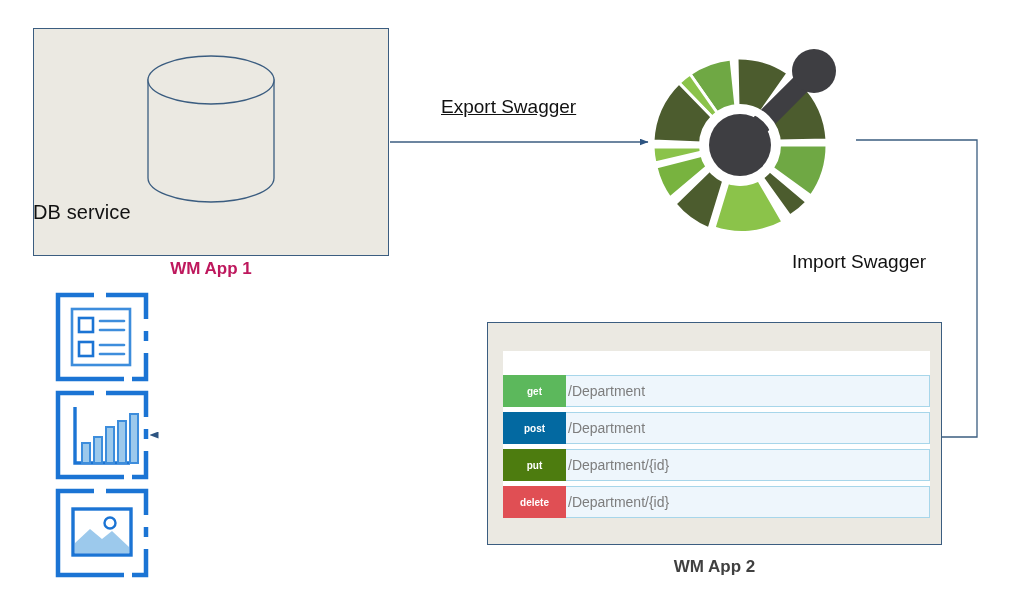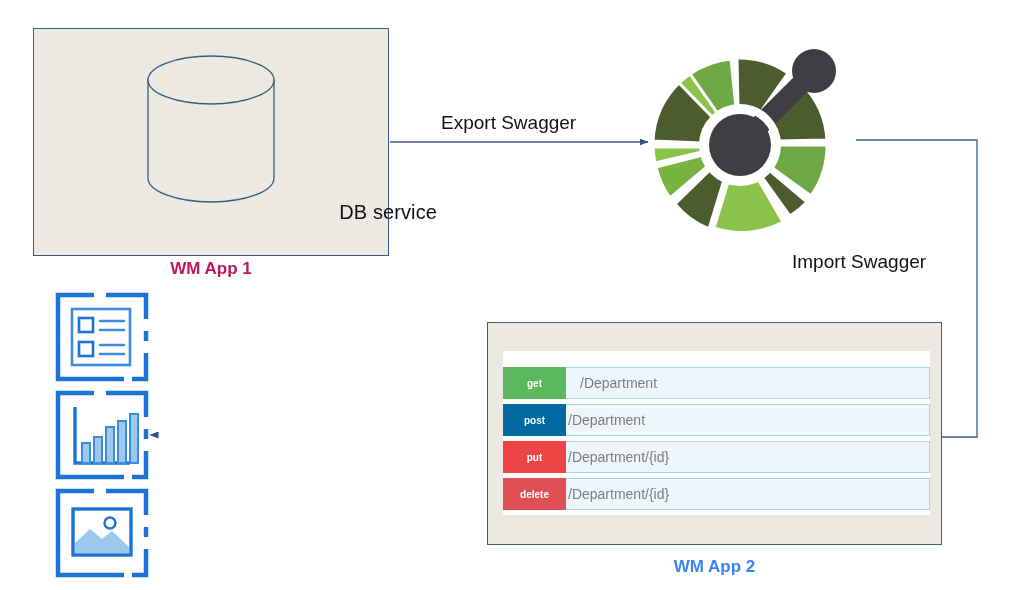--- a/index.html
+++ b/index.html
@@ -34,21 +34,21 @@
     left: 33px; top: 28px;
     width: 356px; height: 228px;
     background: #ebe9e2;
     border: 1.4px solid #3b5d80;
     box-sizing: border-box;
   }
   .db-label {
     position: absolute;
     left: 33px; top: 201px;
     width: 404px;
-    text-align: right;
+    text-align: left;
     font-size: 20px;
     color: #111;
     letter-spacing: .1px;
   }
   .app1-caption {
     position: absolute;
     left: 33px; top: 259px;
     width: 356px;
     text-align: center;
     font-size: 17px;
@@ -56,21 +56,21 @@
     color: #be185d;
   }
 
   
   .edge-label {
     position: absolute;
     font-size: 19px;
     color: #111;
     white-space: nowrap;
   }
-  .lbl-export { left: 441px; top: 112px; }
+  .lbl-export { left: 441px; top: 96px; text-decoration: underline; }
   .lbl-import { left: 792px; top: 251px; }
   .lbl-useapis { left: 222px; top: 392px; }
 
   
   .app2-box {
     position: absolute;
     left: 487px; top: 322px;
     width: 455px; height: 223px;
     background: #ebe9e2;
     border: 1.4px solid #3b5d80;
@@ -86,21 +86,21 @@
   }
   .api-row {
     display: flex;
     align-items: stretch;
     height: 32px;
     margin-bottom: 5px;
     background: #eef6fc;
     border: 1px solid #a7d6ea;
     box-sizing: border-box;
   }
-  .api-row:first-child { margin-top: 16px; gap: 12px; }
+  .api-row:first-child { margin-top: 24px; }
   .api-row:last-child { margin-bottom: 12px; }
   .api-method {
     width: 63px;
     flex: 0 0 63px;
     display: flex;
     align-items: center;
     justify-content: center;
     color: #ffffff;
     font-size: 10px;
     font-weight: bold;
@@ -114,21 +114,21 @@
     font-size: 14px;
     color: #7d7d7d;
   }
   .app2-caption {
     position: absolute;
     left: 487px; top: 557px;
     width: 455px;
     text-align: center;
     font-size: 17px;
     font-weight: bold;
-    color: #3b82f6;
+    color: #404040;
   }
 
   
   .widget-icon {
     position: absolute;
     width: 96px;
     height: 92px;
   }
   .w-form  { left: 54px; top: 291px; }
   .w-chart { left: 54px; top: 389px; }
@@ -216,21 +216,21 @@
       <div class="api-method" style="background:#5cb85c">get</div>
       <div class="api-path">/Department</div>
     </div>
 
     <div class="api-row">
       <div class="api-method" style="background:#0369a1">post</div>
       <div class="api-path">/Department</div>
     </div>
 
     <div class="api-row">
-      <div class="api-method" style="background:#ef4444">put</div>
+      <div class="api-method" style="background:#4d7c0f">put</div>
       <div class="api-path">/Department/{id}</div>
     </div>
 
     <div class="api-row">
       <div class="api-method" style="background:#e04f54">delete</div>
       <div class="api-path">/Department/{id}</div>
     </div>
 
   </div>
 

